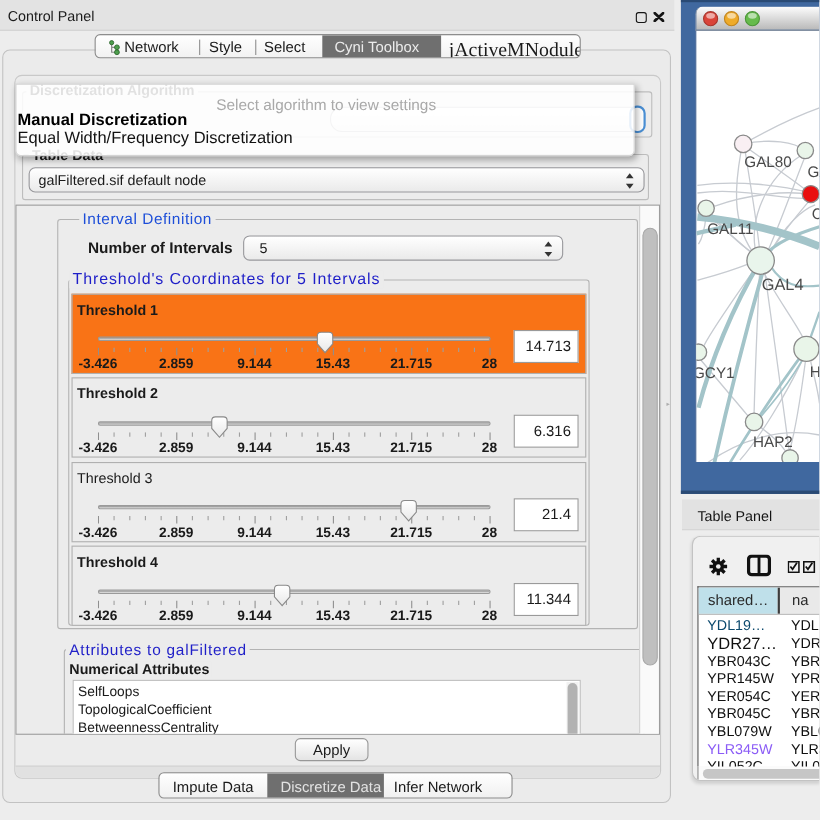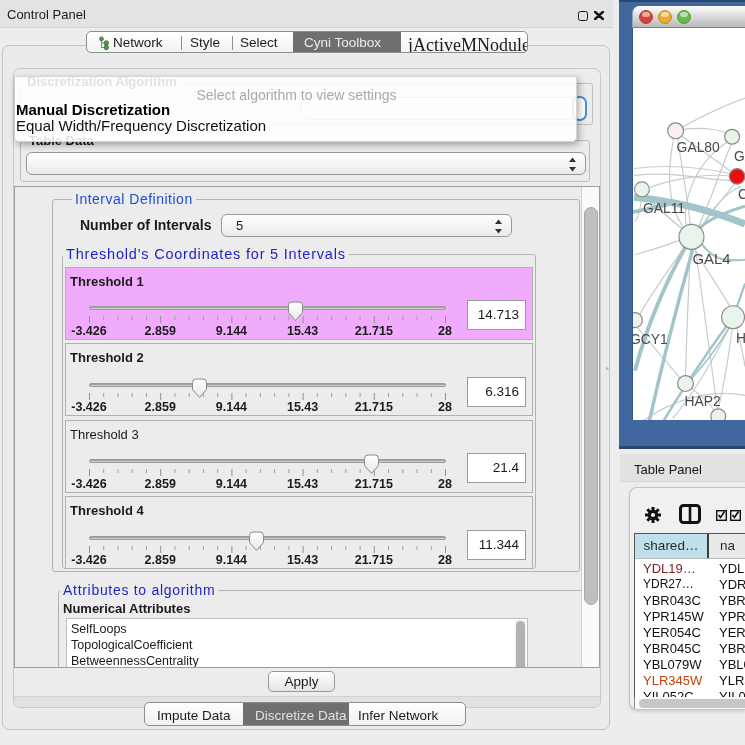--- a/index.html
+++ b/index.html
@@ -41,20 +41,21 @@
 </div>
 
 <div class="abs" style="left:20px;top:83px;width:573px;height:42px;border:1px solid #bdbdbd;border-radius:3px;"></div>
 <div class="abs" style="left:24px;top:74px;font-size:13px;font-weight:bold;background:#ececec;padding:0 3px;">Discretization Algorithm</div>
 <div class="abs" style="left:300px;top:97px;width:286px;height:23px;border:1px solid #aaaaae;border-radius:11px;background:linear-gradient(#ffffff,#ececec);"></div>
 <div class="abs" style="left:572px;top:96px;width:15px;height:25px;border:2.5px solid #4a8fd4;border-radius:7px;background:#ffffff;"></div>
 
 <div class="abs" style="left:20px;top:140px;width:570px;height:42px;border:1px solid #bdbdbd;border-radius:3px;"></div>
 <div class="abs" style="left:26px;top:133px;font-size:13px;font-weight:bold;background:#ececec;padding:0 3px;">Table Data</div>
 <div class="abs" style="left:26px;top:152px;width:560px;height:23px;border:1px solid #98989c;border-radius:6px;background:linear-gradient(#ffffff,#eaeaea);">
+  <div class="abs" style="left:8px;top:3px;font-size:13px;">galFiltered.sif default node</div>
   <svg class="abs" style="right:8px;top:4px;" width="9" height="15" viewBox="0 0 9 15">
     <path d="M4.5 0.5 L8 5 H1 Z" fill="#333"></path>
       <path d="M4.5 14.5 L8 10 H1 Z" fill="#333"></path>
   </svg>
 </div>
 
 <div class="abs" id="scrollpane" style="left:14px;top:186px;width:586px;height:482px;border:1px solid #9d9d9d;background:#ececec;overflow:hidden;">
 
   <div class="abs" style="left:37px;top:12px;width:528px;height:373px;border:1px solid #b3b3b3;border-radius:3px;"></div>
   <div class="abs" style="left:57px;top:4px;font-size:14px;letter-spacing:0.5px;color:#1d4ed8;background:#ececec;padding:0 3px;">Interval Definition</div>
@@ -63,21 +64,21 @@
     <div class="abs" style="left:14px;top:3px;font-size:13px;">5</div>
     <svg class="abs" style="right:8px;top:4px;" width="9" height="15" viewBox="0 0 9 15">
       <path d="M4.5 0.5 L8 5 H1 Z" fill="#333"></path>
         <path d="M4.5 14.5 L8 10 H1 Z" fill="#333"></path>
     </svg>
   </div>
 
   <div class="abs" style="left:47px;top:67px;width:474px;height:315px;border:1px solid #b3b3b3;border-radius:3px;"></div>
   <div class="abs" style="left:48px;top:59px;font-size:14.5px;letter-spacing:0.8px;color:#1f1fc8;background:#ececec;padding:0 3px;">Threshold's Coordinates for 5 Intervals</div>
 
-  <div class="abs" style="left:50px;top:79.5px;width:468px;height:73px;border:1px solid #b0b0b0;background:#f0abfc;">
+  <div class="abs" style="left:50px;top:79.5px;width:468px;height:73px;border:1px solid #b0b0b0;background:#f97316;">
   <div class="abs" style="left:4px;top:6px;font-size:13px;font-weight:bold;">Threshold 1</div>
   <div class="abs" style="left:23px;top:38.5px;width:357px;height:4px;border-radius:2px;background:linear-gradient(#8f8f8f,#e2e2e2);border:0.5px solid #9a9a9a;"></div>
   <svg class="abs" style="left:23px;top:48.5px;" width="358" height="8" viewBox="0 0 358 8">
         <line x1="0.5" y1="0" x2="0.5" y2="7" stroke="#8f8f8f" stroke-width="1"></line>
         <line x1="14.7" y1="0" x2="14.7" y2="4" stroke="#9f9f9f" stroke-width="1"></line>
         <line x1="29.0" y1="0" x2="29.0" y2="4" stroke="#9f9f9f" stroke-width="1"></line>
         <line x1="43.2" y1="0" x2="43.2" y2="4" stroke="#9f9f9f" stroke-width="1"></line>
         <line x1="57.5" y1="0" x2="57.5" y2="4" stroke="#9f9f9f" stroke-width="1"></line>
         <line x1="71.7" y1="0" x2="71.7" y2="7" stroke="#8f8f8f" stroke-width="1"></line>
         <line x1="85.9" y1="0" x2="85.9" y2="4" stroke="#9f9f9f" stroke-width="1"></line>
@@ -257,21 +258,21 @@
             <stop offset="0" stop-color="#ffffff"></stop>
             <stop offset="1" stop-color="#e8e8e8"></stop>
           </linearGradient>
         </defs>
         <path d="M1.5 4.5 Q1.5 1 5 1 L12 1 Q15.5 1 15.5 4.5 L15.5 11.5 L8.5 19.5 L1.5 11.5 Z" fill="url(#tg306.5)" stroke="#898989" stroke-width="1"></path>
       </svg>
   <div class="abs" style="left:401px;top:32.5px;width:59px;height:30px;background:#ffffff;border:1px solid #9a9a9a;font-size:13.5px;text-align:right;line-height:28px;padding-right:6px;">11.344</div>
 </div>
 
   <div class="abs" style="left:43px;top:403px;width:528px;height:120px;border:1px solid #b3b3b3;border-radius:3px;"></div>
-  <div class="abs" style="left:45px;top:395px;font-size:14px;letter-spacing:0.7px;color:#1f1fc8;background:#ececec;padding:0 3px;">Attributes to algorithm</div>
+  <div class="abs" style="left:45px;top:395px;font-size:14px;letter-spacing:0.7px;color:#1f1fc8;background:#ececec;padding:0 3px;">Attributes to galFiltered</div>
   <div class="abs" style="left:46px;top:414px;font-size:13px;font-weight:bold;background:#ececec;padding:0 2px;">Numerical Attributes</div>
   <div class="abs" style="left:51px;top:431px;width:462px;height:60px;background:#ffffff;border:1px solid #bdbdbd;">
     <div class="abs" style="left:4px;top:3px;font-size:12.5px;">SelfLoops</div>
     <div class="abs" style="left:4px;top:19px;font-size:12.5px;">TopologicalCoefficient</div>
     <div class="abs" style="left:4px;top:35px;font-size:12.5px;">BetweennessCentrality</div>
     <div class="abs" style="right:1px;top:1px;width:11px;height:58px;background:#f2f2f2;">
       <div class="abs" style="left:1px;top:1px;width:9px;height:56px;background:#b2b2b2;border-radius:5px;"></div>
     </div>
   </div>
 
@@ -406,35 +407,35 @@
     </g>
   </svg>
 
   <div class="abs" style="left:4px;top:45px;width:128px;height:164px;border-left:1px solid #555;border-top:1px solid #555;background:#fff;overflow:hidden;">
     <div class="abs" style="left:0;top:0;width:72px;height:24px;background:#bfe0ea;"></div>
     <div class="abs" style="left:72px;top:0;width:40px;height:24px;background:#e9e9e9;"></div>
     <div class="abs" style="left:72px;top:0;width:2px;height:24px;background:#3c3c3c;"></div>
     <div class="abs" style="left:0;top:24px;width:112px;height:1px;background:#b9b9b9;"></div>
     <div class="abs" style="left:0;top:4px;width:72px;text-align:center;font-size:13.5px;color:#2a2a2a;">shared…</div>
     <div class="abs" style="left:85px;top:4px;font-size:13.5px;color:#2a2a2a;">na</div>
-    <div class="abs" style="left:8px;top:27px;font-size:13px;color:#7f1d1d;white-space:nowrap;">YDL19…</div>
+    <div class="abs" style="left:8px;top:27px;font-size:13px;color:#0c4a6e;white-space:nowrap;">YDL19…</div>
     <div class="abs" style="left:84px;top:27px;font-size:13px;color:#111;white-space:nowrap;">YDL1</div>
-    <div class="abs" style="left:8px;top:43px;font-size:12px;color:#111;white-space:nowrap;">YDR27…</div>
+    <div class="abs" style="left:8px;top:43px;font-size:15px;color:#111;white-space:nowrap;">YDR27…</div>
     <div class="abs" style="left:84px;top:43px;font-size:13px;color:#111;white-space:nowrap;">YDR2</div>
     <div class="abs" style="left:8px;top:59px;font-size:13px;color:#111;white-space:nowrap;">YBR043C</div>
     <div class="abs" style="left:84px;top:59px;font-size:13px;color:#111;white-space:nowrap;">YBR0</div>
     <div class="abs" style="left:8px;top:75px;font-size:13px;color:#111;white-space:nowrap;">YPR145W</div>
     <div class="abs" style="left:84px;top:75px;font-size:13px;color:#111;white-space:nowrap;">YPR1</div>
     <div class="abs" style="left:8px;top:91px;font-size:13px;color:#111;white-space:nowrap;">YER054C</div>
     <div class="abs" style="left:84px;top:91px;font-size:13px;color:#111;white-space:nowrap;">YER0</div>
     <div class="abs" style="left:8px;top:107px;font-size:13px;color:#111;white-space:nowrap;">YBR045C</div>
     <div class="abs" style="left:84px;top:107px;font-size:13px;color:#111;white-space:nowrap;">YBR0</div>
     <div class="abs" style="left:8px;top:123px;font-size:13px;color:#111;white-space:nowrap;">YBL079W</div>
     <div class="abs" style="left:84px;top:123px;font-size:13px;color:#111;white-space:nowrap;">YBL0</div>
-    <div class="abs" style="left:8px;top:139px;font-size:13px;color:#c2410c;white-space:nowrap;">YLR345W</div>
+    <div class="abs" style="left:8px;top:139px;font-size:13px;color:#8b5cf6;white-space:nowrap;">YLR345W</div>
     <div class="abs" style="left:84px;top:139px;font-size:13px;color:#111;white-space:nowrap;">YLR3</div>
     <div class="abs" style="left:8px;top:155px;font-size:13px;color:#111;white-space:nowrap;">YIL052C</div>
     <div class="abs" style="left:84px;top:155px;font-size:13px;color:#111;white-space:nowrap;">YIL0</div>
   </div>
 
   <div class="abs" style="left:4px;top:209px;width:112px;height:13px;background:#fbfbfb;border-left:1px solid #888;">
     <div class="abs" style="left:4px;top:2px;width:110px;height:9px;background:#c6c6c6;border-radius:4.5px;"></div>
   </div>
 </div>
 

